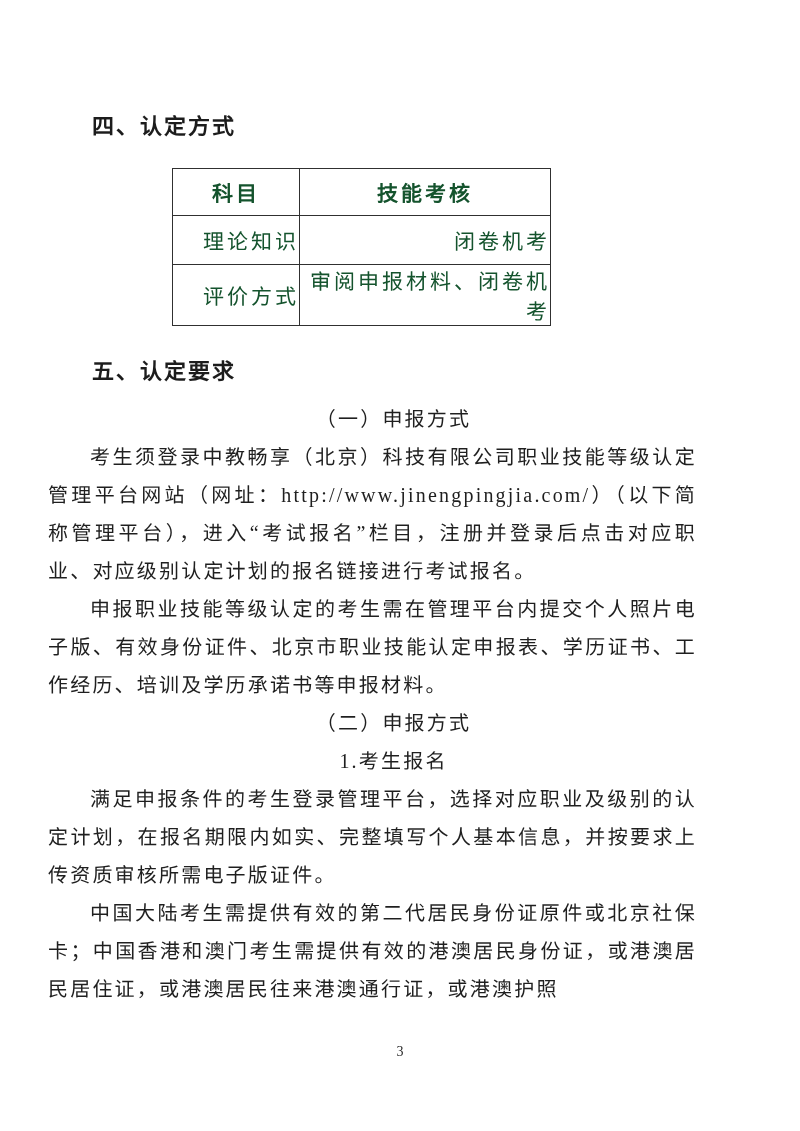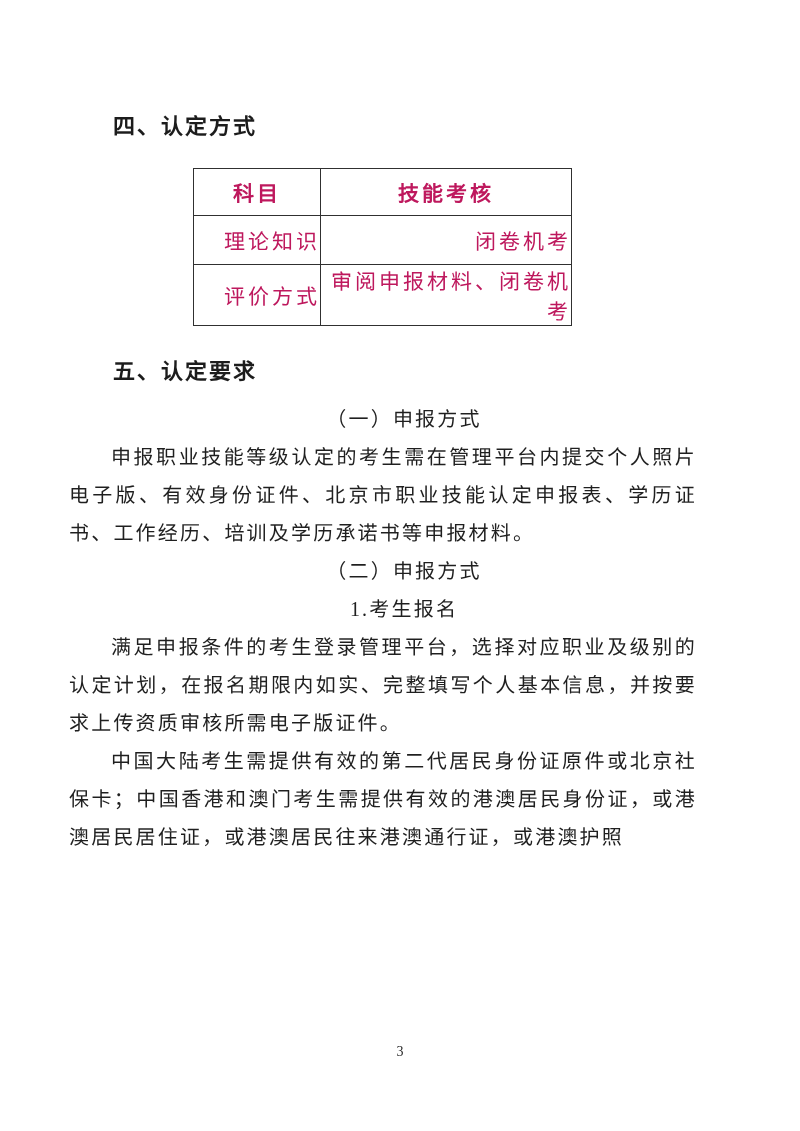--- a/index.html
+++ b/index.html
@@ -7,21 +7,21 @@
     padding: 0;
     background: #ffffff;
   }
   .page {
     position: relative;
     width: 800px;
     height: 1131px;
     margin: 0 auto;
     background: #ffffff;
     box-sizing: border-box;
-    padding: 112px 103px 0 69px;
+    padding: 112px 103px 0 48px;
     color: #1f1f1f;
     font-family: "Liberation Serif", "DejaVu Serif", serif;
     overflow: hidden;
   }
   .num-heading {
     margin: 0;
     padding-left: 44px;
     font-family: "Liberation Sans", "DejaVu Sans", sans-serif;
     font-weight: 700;
     font-size: 22px;
@@ -38,21 +38,21 @@
     margin: 26px 0 0 124px;
     table-layout: fixed;
   }
   table.assess-table th,
   table.assess-table td {
     border: 1.5px solid #303030;
     text-align: center;
     vertical-align: middle;
     font-size: 21px;
     letter-spacing: 3px;
-    color: #be185d;
+    color: #14532d;
     padding: 0;
   }
   table.assess-table th {
     font-weight: 700;
     height: 46px;
   }
   table.assess-table td {
     font-weight: 400;
     height: 48px;
     text-align: right;
@@ -109,20 +109,21 @@
         <td>评价方式</td>
         <td>审阅申报材料、闭卷机考</td>
       </tr>
     </tbody>
   </table>
 
   <h2 class="num-heading heading-five">五、认定要求</h2>
 
   <p class="body-para body-sub">（一）申报方式</p>
 
+  <p class="body-para">考生须登录中教畅享（北京）科技有限公司职业技能等级认定管理平台网站（网址：http://www.jinengpingjia.com/）（以下简称管理平台），进入“考试报名”栏目，注册并登录后点击对应职业、对应级别认定计划的报名链接进行考试报名。</p>
 
   <p class="body-para">申报职业技能等级认定的考生需在管理平台内提交个人照片电子版、有效身份证件、北京市职业技能认定申报表、学历证书、工作经历、培训及学历承诺书等申报材料。</p>
 
   <p class="body-para body-sub">（二）申报方式</p>
 
   <p class="body-para body-sub">1.考生报名</p>
 
   <p class="body-para">满足申报条件的考生登录管理平台，选择对应职业及级别的认定计划，在报名期限内如实、完整填写个人基本信息，并按要求上传资质审核所需电子版证件。</p>
 
   <p class="body-para">中国大陆考生需提供有效的第二代居民身份证原件或北京社保卡；中国香港和澳门考生需提供有效的港澳居民身份证，或港澳居民居住证，或港澳居民往来港澳通行证，或港澳护照</p>

